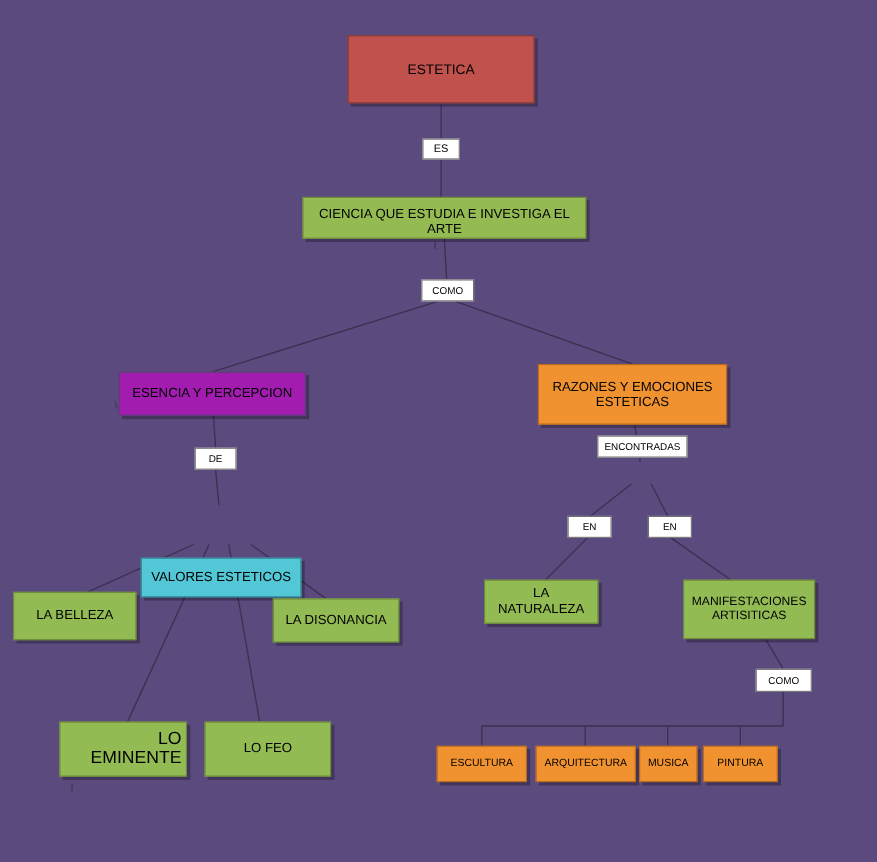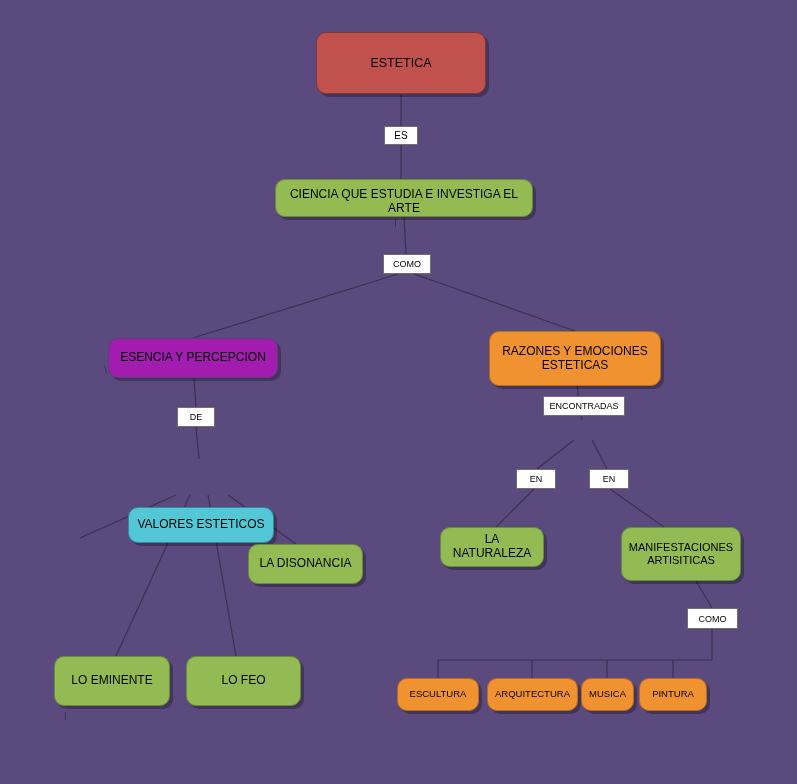--- a/index.html
+++ b/index.html
@@ -23,21 +23,21 @@
     height: 784px;
     pointer-events: none;
   }
   .node {
     position: absolute;
     box-sizing: border-box;
     display: flex;
     align-items: center;
     justify-content: center;
     text-align: center;
-    border-radius: 10px;
+    border-radius: 0;
     color: #000;
     line-height: 1.15;
     z-index: 3;
   }
   .node .lbl {
     display: block;
     padding: 0 4px;
     white-space: pre-line;
   }
   
@@ -91,21 +91,22 @@
     border: 1px solid #6b8a38;
     box-shadow: 3px 3px 0 rgba(0,0,0,0.28);
     font-size: 12px;
     text-align: right;
   }
   .n-eminente {
     left: 54px; top: 656px; width: 116px; height: 50px;
     background: #93bb53;
     border: 1px solid #6b8a38;
     box-shadow: 3px 3px 0 rgba(0,0,0,0.28);
-    font-size: 12px;
+    font-size: 16px;
+    text-align: right;
   }
   .n-feo {
     left: 186px; top: 656px; width: 115px; height: 50px;
     background: #93bb53;
     border: 1px solid #6b8a38;
     box-shadow: 3px 3px 0 rgba(0,0,0,0.28);
     font-size: 12px;
   }
   .n-naturaleza {
     left: 440px; top: 527px; width: 104px; height: 40px;
@@ -222,20 +223,23 @@
 
   <div class="node n-razones">
     <span class="lbl">RAZONES Y EMOCIONES
 ESTETICAS</span>
   </div>
 
   <div class="node n-valores">
     <span class="lbl">VALORES ESTETICOS</span>
   </div>
 
+  <div class="node n-belleza">
+    <span class="lbl">LA BELLEZA</span>
+  </div>
 
   <div class="node n-disonancia">
     <span class="lbl">LA DISONANCIA</span>
   </div>
 
   <div class="node n-eminente">
     <span class="lbl">LO EMINENTE</span>
   </div>
 
   <div class="node n-feo">

